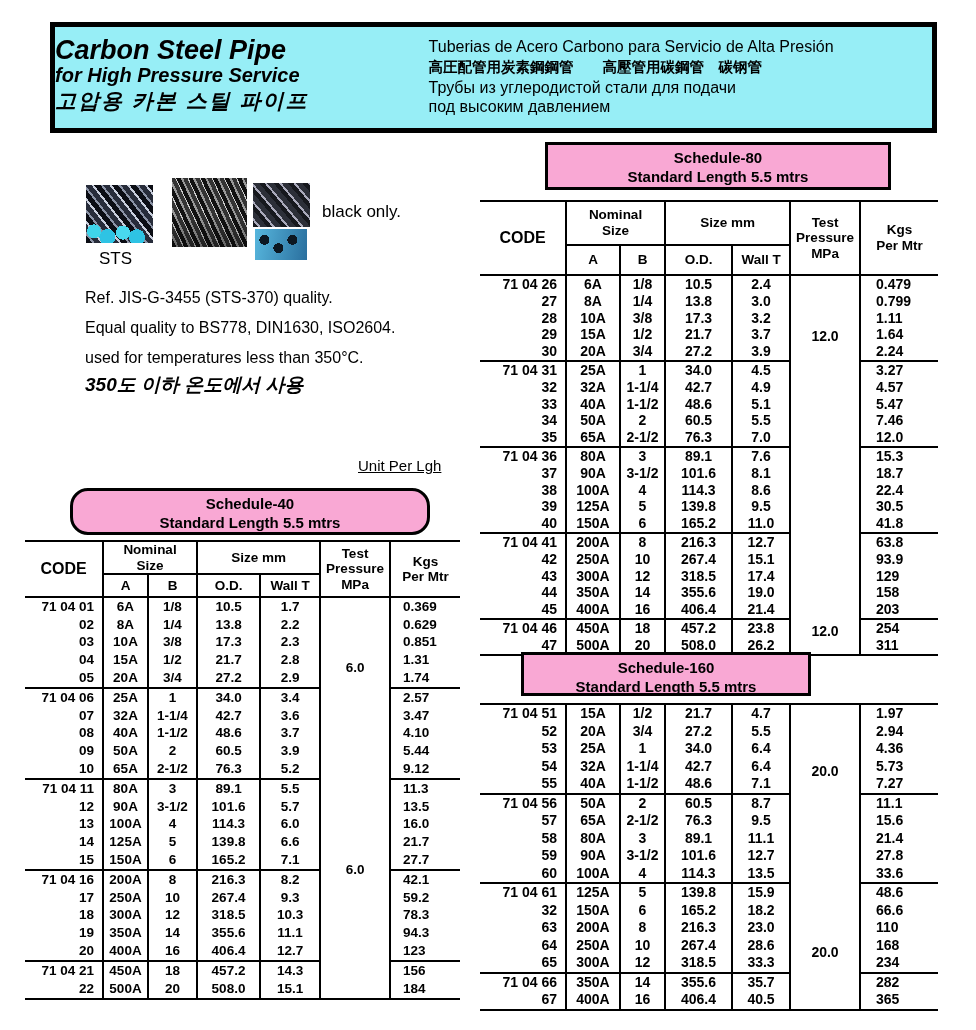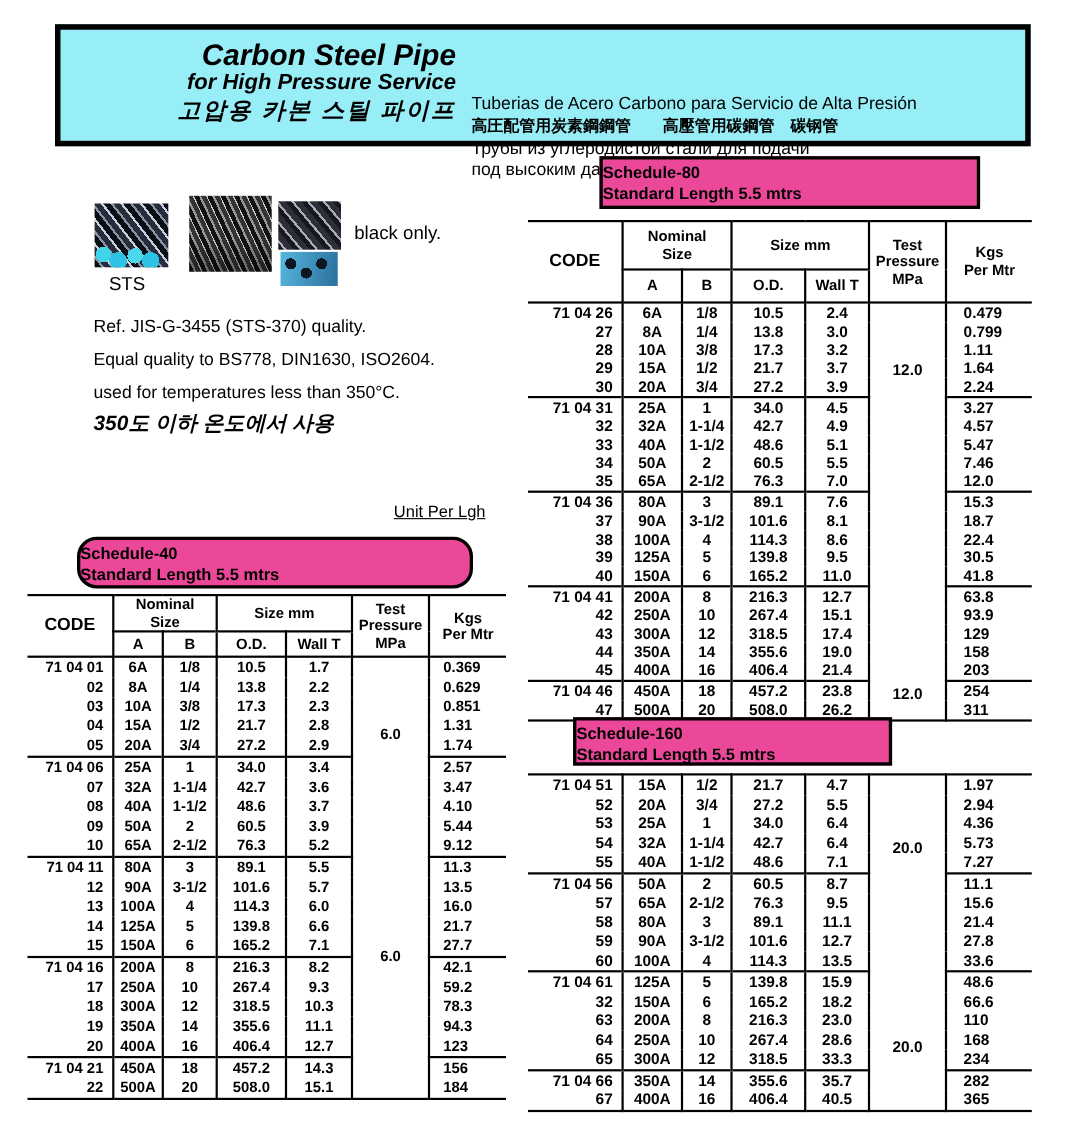--- a/index.html
+++ b/index.html
@@ -2,25 +2,25 @@
 <html><head>
 <meta charset="utf-8">
 <style>
   html,body{margin:0;padding:0;background:#fff;}
   .page{position:relative;width:976px;height:1030px;background:#ffffff;
         font-family:"Liberation Sans",sans-serif;color:#000;overflow:hidden;}
 
   
   .hbox{position:absolute;left:50px;top:22px;width:887px;height:111px;
         background:#97eef6;border:5px solid #000;box-sizing:border-box;display:flex;}
-  .hleft{width:41%;text-align:right;padding-top:10px;}
+  .hleft{width:41%;text-align:left;padding-top:10px;}
   .hl1{font-size:27px;font-weight:bold;font-style:italic;line-height:27px;}
   .hl2{font-size:20px;font-weight:bold;font-style:italic;line-height:23px;}
   .hl3{font-size:21px;font-weight:bold;font-style:italic;line-height:27px;letter-spacing:2px;}
-  .hright{flex:1;padding:9px 4px 16px 14px;margin-top:48px;}
+  .hright{flex:1;padding:9px 4px 16px 14px;}
   .hr-es{font-size:16px;line-height:21px;}
   .hr-cjk{font-size:14.5px;font-weight:bold;line-height:21px;}
   .hr-ru{font-size:16px;line-height:19px;}
 
   
   .photo{position:absolute;}
   #ph1{left:86px;top:185px;width:67px;height:58px;background:
     radial-gradient(circle at 12% 80%, #3fd4ea 0 7px, rgba(0,0,0,0) 7px),
     radial-gradient(circle at 32% 90%, #2ec3e4 0 8px, rgba(0,0,0,0) 8px),
     radial-gradient(circle at 55% 82%, #49d8ee 0 7px, rgba(0,0,0,0) 7px),
@@ -38,22 +38,22 @@
     linear-gradient(100deg, #57b6dd, #2a6f9e);}
   .sts{position:absolute;left:99px;top:249px;font-size:17px;}
   .blackonly{position:absolute;left:322px;top:202px;font-size:17px;}
 
   
   .ref{position:absolute;left:85px;top:283px;font-size:16px;line-height:30px;}
   .noteko{position:absolute;left:85px;top:372px;font-size:19px;font-weight:bold;font-style:italic;}
   .unit{position:absolute;left:358px;top:457px;font-size:15px;text-decoration:underline;}
 
   
-  .gbox{position:absolute;background:#ec4899;border:3px solid #000;box-sizing:border-box;
-        font-weight:bold;font-size:15px;line-height:19px;padding-top:3px;z-index:3;}
+  .gbox{position:absolute;background:#f9a8d4;border:3px solid #000;box-sizing:border-box;
+        text-align:center;font-weight:bold;font-size:15px;line-height:19px;padding-top:3px;z-index:3;}
   #box40 {left:70px; top:488px;width:360px;height:47px;border-radius:18px;}
   #box80 {left:545px;top:142px;width:346px;height:48px;}
   #box160{left:521px;top:652px;width:290px;height:44px;}
 
   
   .tablewrap{position:absolute;}
   #t40 {left:25px; top:540px;width:435px;}
   #t80 {left:480px;top:200px;width:458px;}
   #t160{left:480px;top:703px;width:458px;}
   table{border-collapse:collapse;table-layout:fixed;width:100%;}

